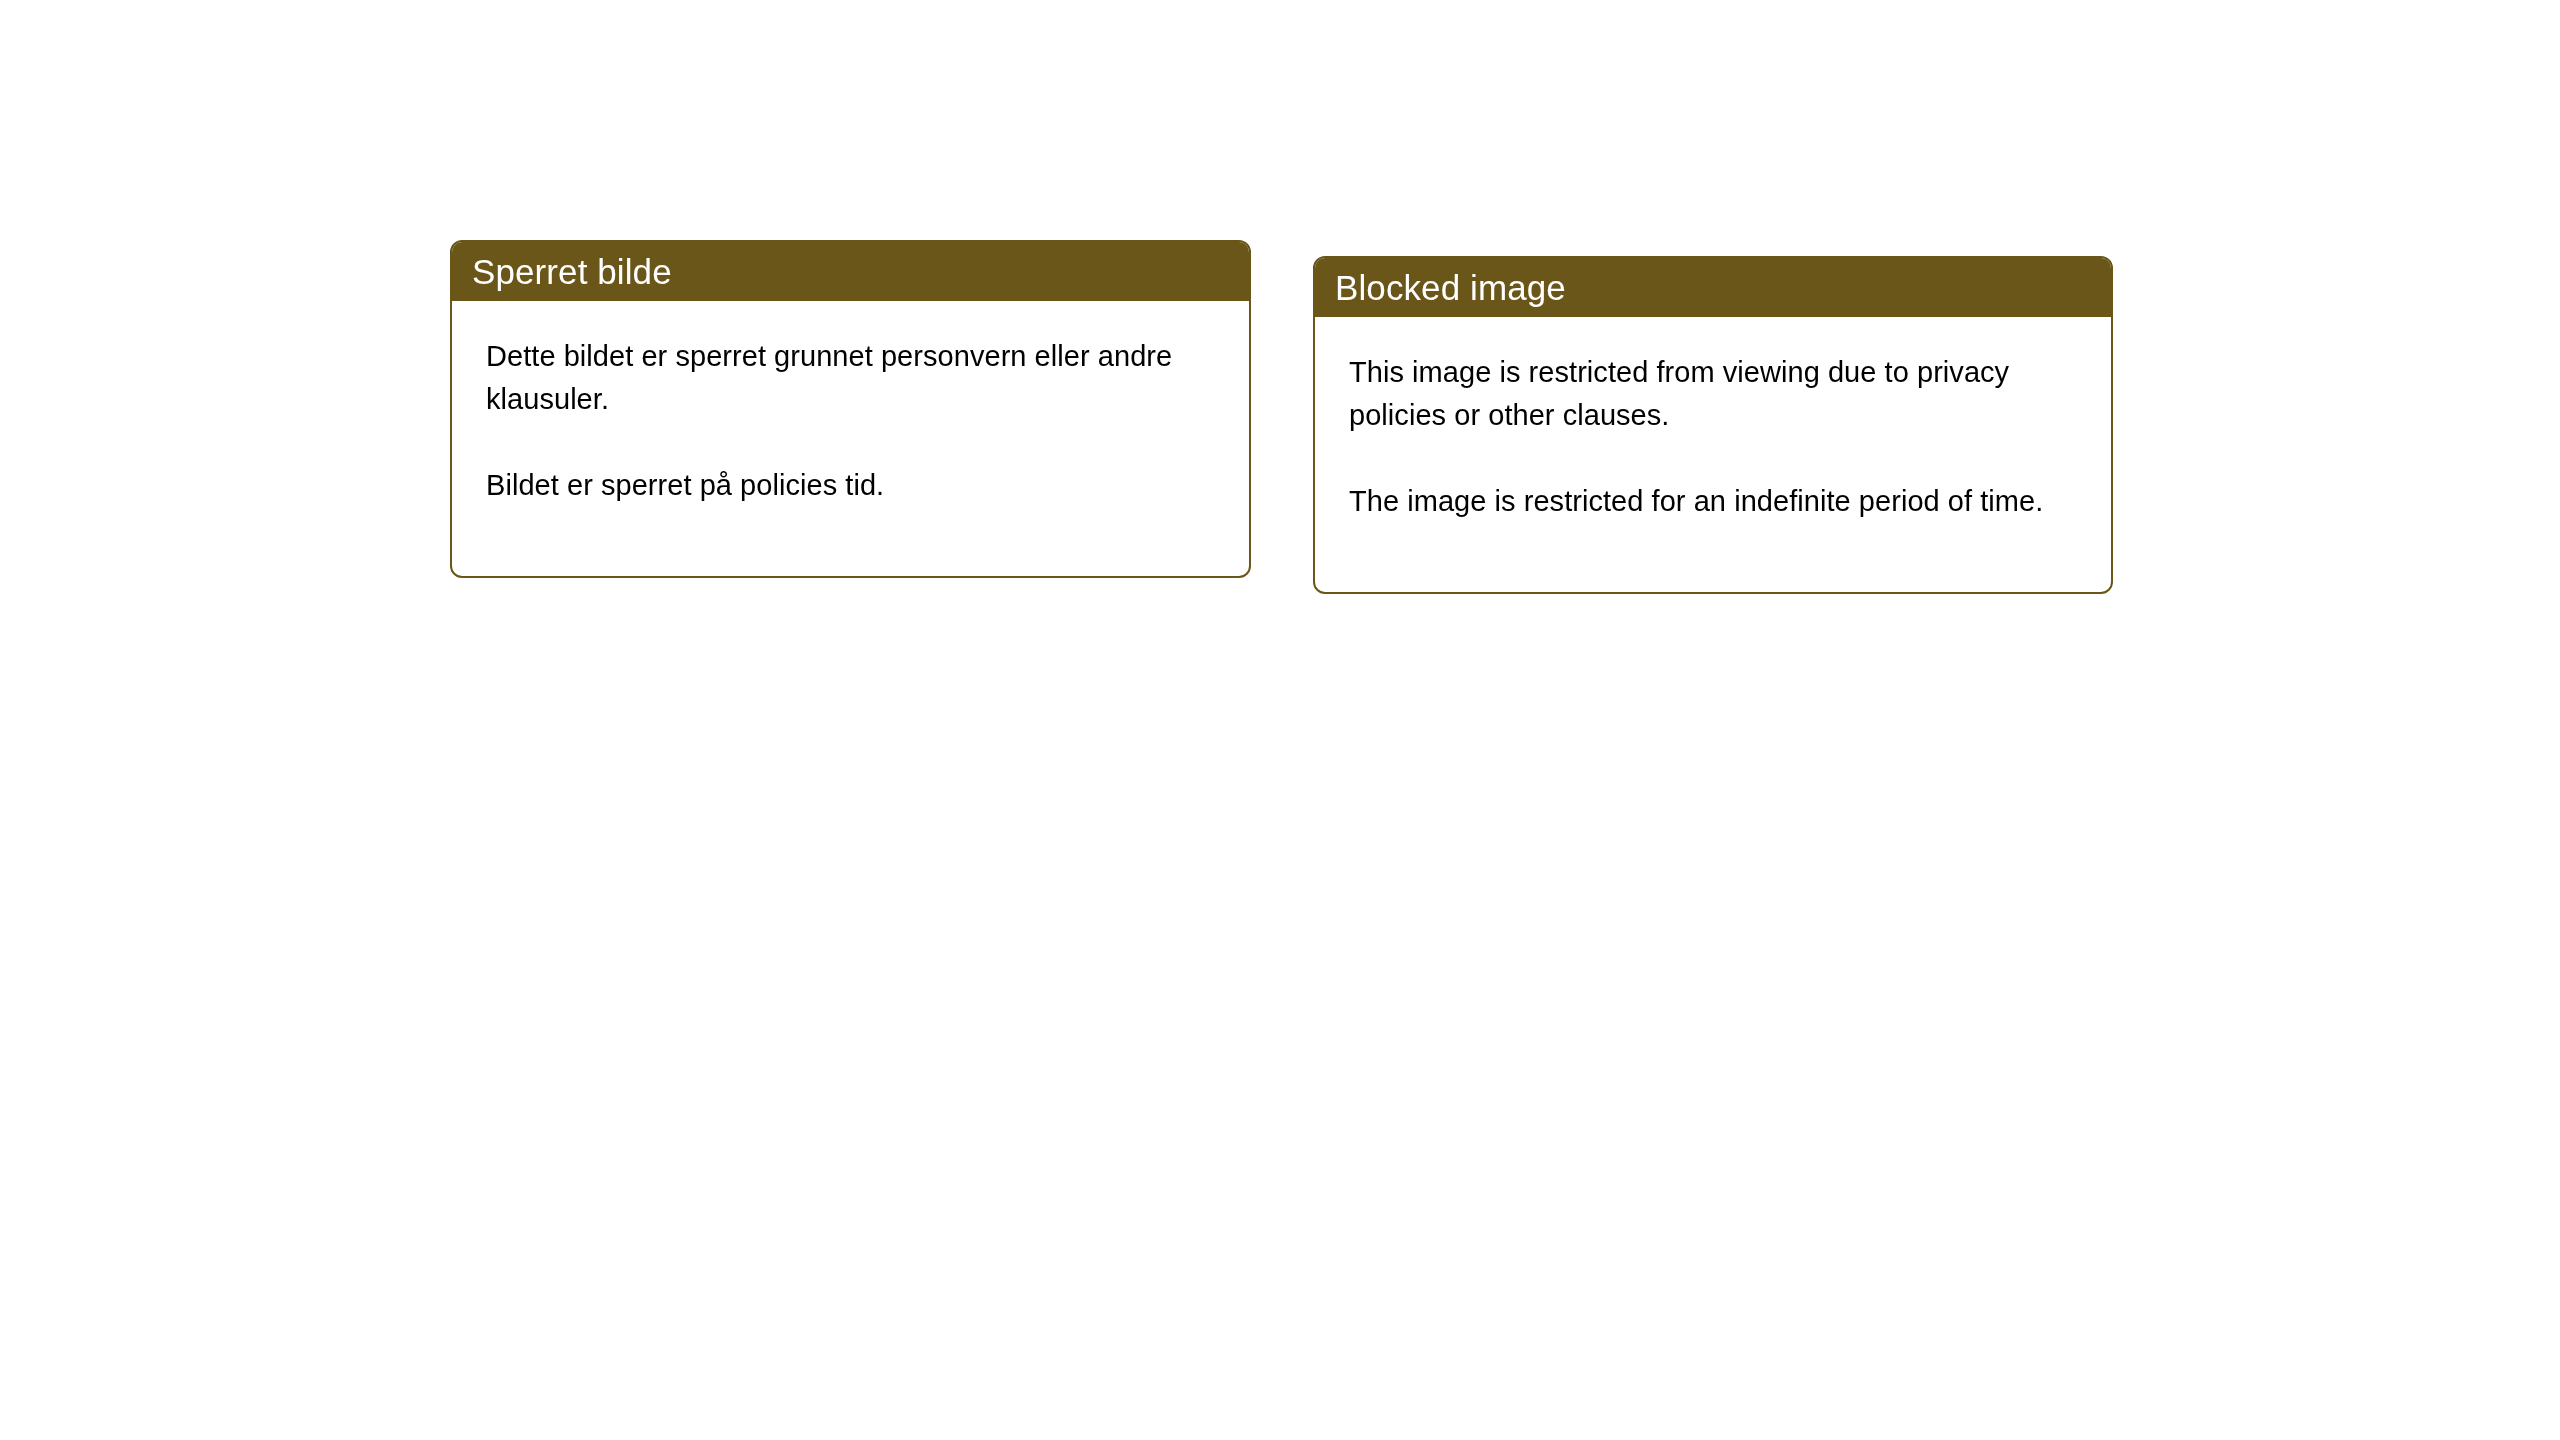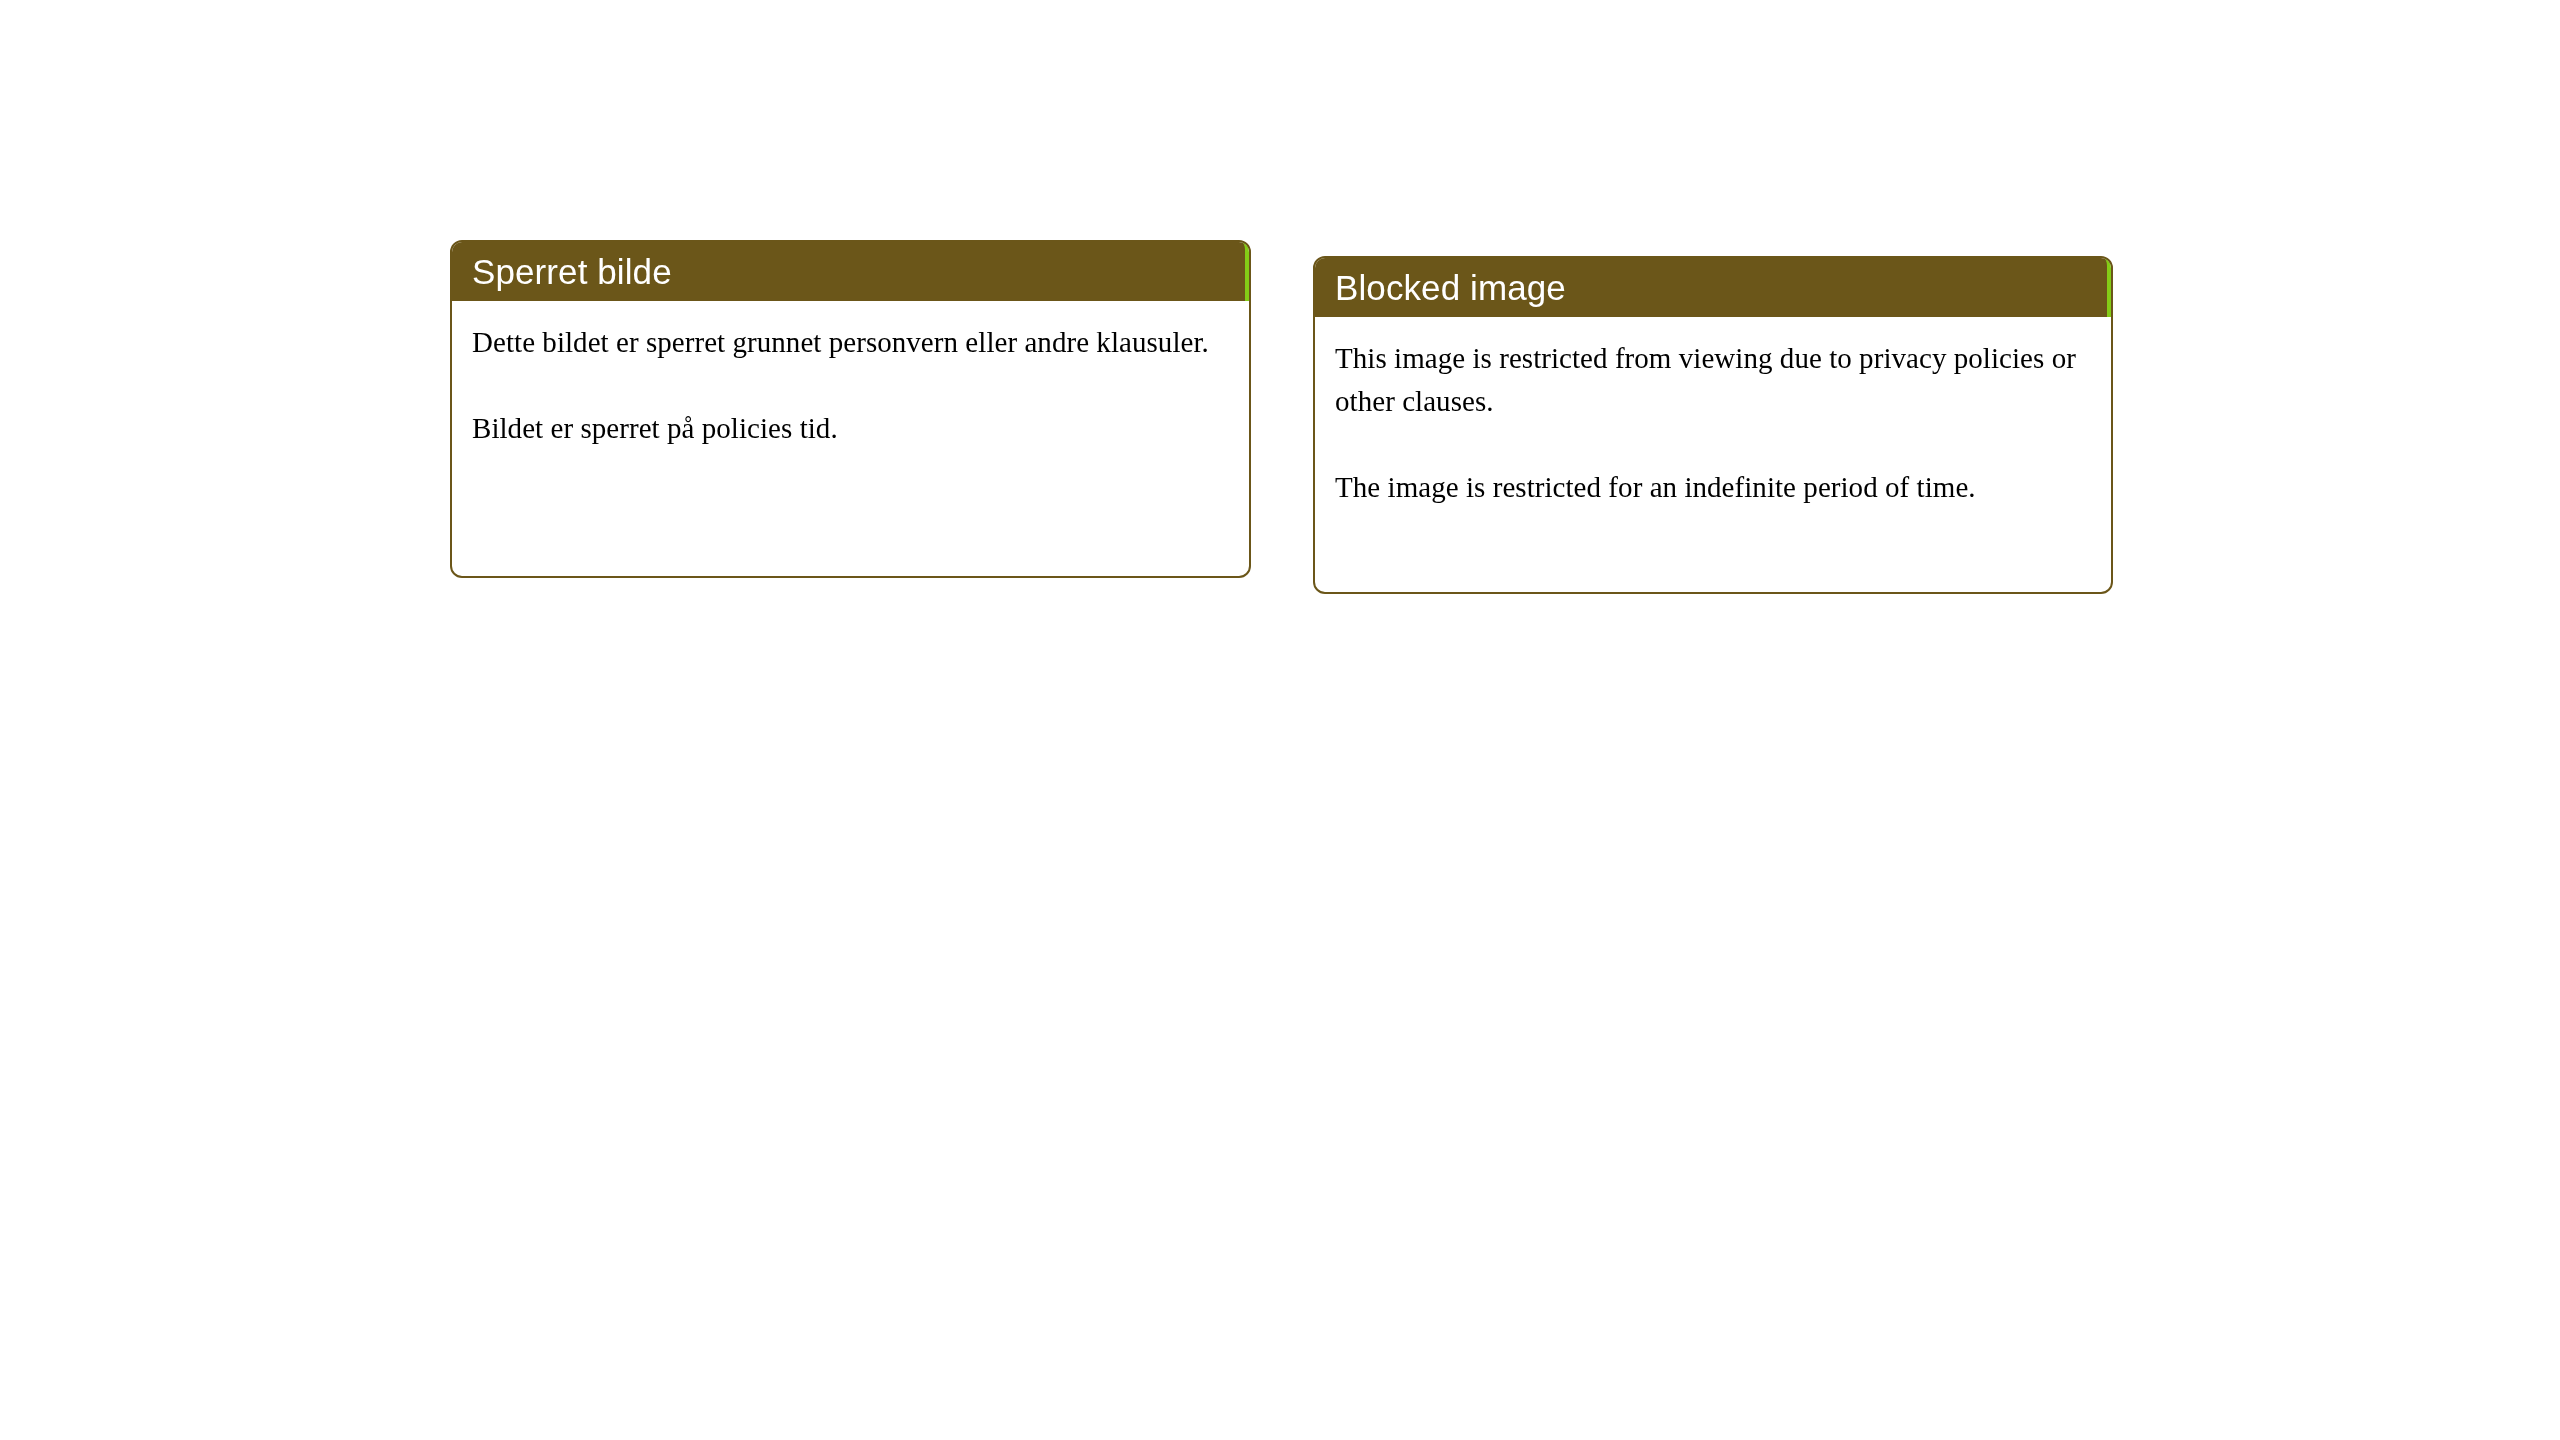--- a/index.html
+++ b/index.html
@@ -38,44 +38,43 @@
     box-sizing: border-box;
     height: 61px;
     background: #6b5619;
     border-radius: 10px 10px 0 0;
     display: flex;
     align-items: center;
     padding: 0 20px;
     margin: -2px -2px 0 -2px;
     border-top: 2px solid #6b5619;
     border-left: 2px solid #6b5619;
-    border-right: 6px solid #84cc16;
+    border-right: 2px solid #84cc16;
   }
 
   .card-title {
     color: #ffffff;
     font-size: 35px;
     font-weight: 400;
     line-height: 1;
     letter-spacing: 0.1px;
     white-space: nowrap;
   }
 
   .card-body {
     padding: 20px 20px 0 20px;
   }
 
   .card-paragraph {
-    margin: 0;
+    margin: 14px;
     color: #000000;
     font-size: 29px;
     font-weight: 400;
     line-height: 43px;
     letter-spacing: 0.05px;
-    font-family: Liberation Serif, serif;
   }
 
   .card-paragraph + .card-paragraph {
     margin-top: 43px;
   }
 </style>
 </head>
 <body>
 
 <div class="stage">

